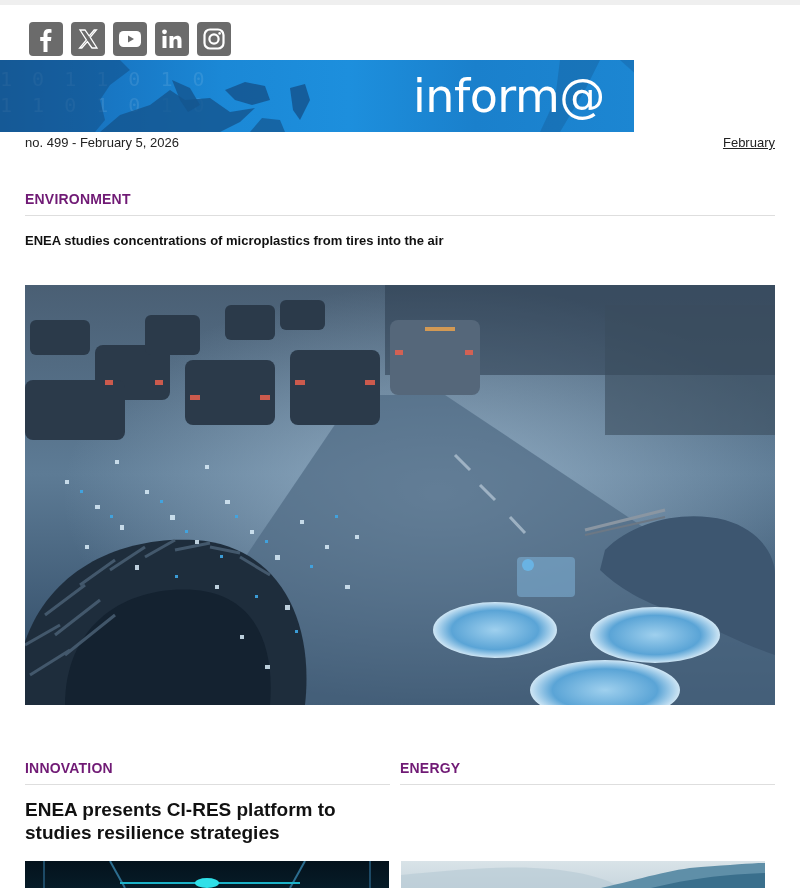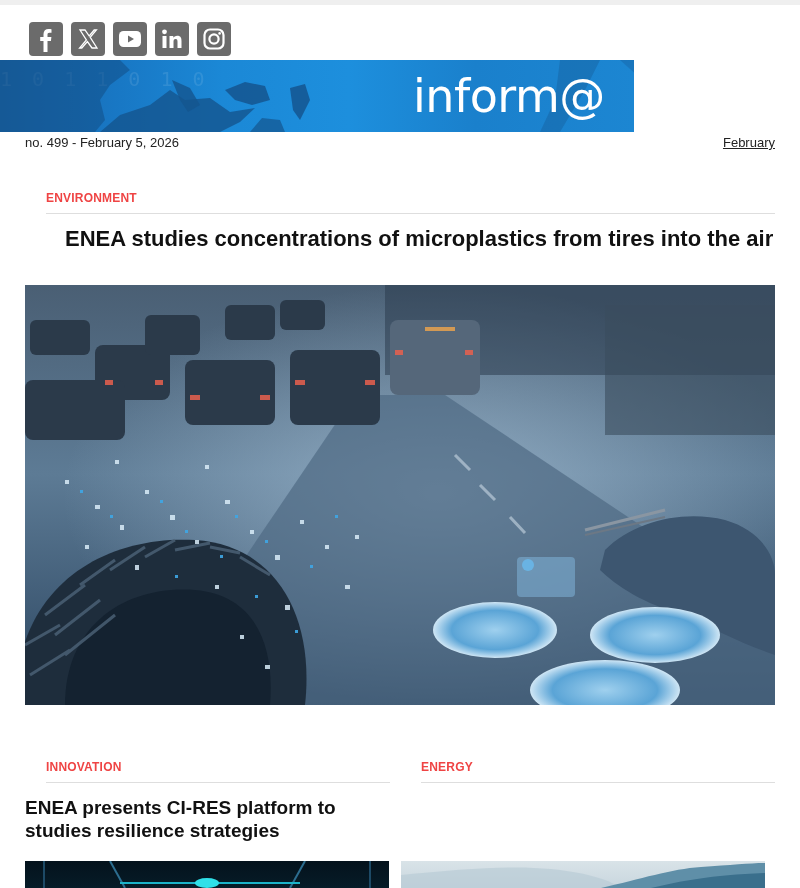--- a/index.html
+++ b/index.html
@@ -18,25 +18,25 @@
   .banner .map { position: absolute; left: 0; top: 0; width: 800px; height: 72px; }
   .banner .logo { position: absolute; left: 405px; top: 6px; height: 60px; display: flex; align-items: center; flex-direction: column; }
   .banner .logo .enea { display: block; width: 150px; height: 46px; }
   .banner .logo .inform { font-family: "DejaVu Sans", sans-serif; font-size: 46px; color: #ffffff; letter-spacing: -0.5px; margin-left: 8px; line-height: 60px; font-weight: normal; }
 
   .meta { position: absolute; left: 25px; top: 135px; width: 750px; height: 18px; font-size: 13px; color: #222; }
   .meta .issue { position: absolute; left: 0; top: 0; }
   .meta .archive { position: absolute; right: 0; top: 0; color: #222; text-decoration: underline; cursor: pointer; }
 
   .section { position: absolute; }
-  .cat { font-weight: bold; font-size: 12px; color: #ef4444; letter-spacing: 0.2px; padding-bottom: 8px; border-bottom: 1px solid #dedede; margin-left: 21px; }
+  .cat { font-weight: bold; font-size: 14px; color: #701a75; letter-spacing: 0.2px; padding-bottom: 8px; border-bottom: 1px solid #dedede; }
   .headline { font-weight: bold; color: #111; cursor: pointer; }
 
   .s-env { left: 25px; top: 191px; width: 750px; }
-  .s-env .headline { font-size: 22px; margin-top: 13px; line-height: 24px; margin-left: 40px; }
+  .s-env .headline { font-size: 13px; margin-top: 13px; line-height: 24px; }
 
   .hero { position: absolute; left: 25px; top: 285px; width: 750px; height: 420px; overflow: hidden; cursor: pointer;
     background: radial-gradient(ellipse at 60% 40%, #8aa6bd 0%, #5f7f99 35%, #3b566f 70%, #253b52 100%); }
   .hero svg { display: block; width: 750px; height: 420px; }
 
   .s-inn { left: 25px; top: 760px; width: 365px; }
   .s-eng { left: 400px; top: 760px; width: 375px; }
   .s-inn .cat, .s-eng .cat { }
   .s-inn .headline, .s-eng .headline { font-size: 19px; line-height: 23px; margin-top: 13px; }
 
@@ -79,20 +79,21 @@
         <rect x="3.5" y="3.5" width="19" height="19" rx="5.5" fill="none" stroke="#fff" stroke-width="2.2"></rect>
         <circle cx="13" cy="13" r="4.6" fill="none" stroke="#fff" stroke-width="2.2"></circle>
         <circle cx="18.6" cy="7.4" r="1.3" fill="#fff"></circle>
       </svg>
   </a>
 </div>
 
 <div class="banner">
   <div class="binary">
     <div>1 0 1 1 0 1 0</div>
+    <div>1 1 0 1 0 1 0</div>
   </div>
   <svg class="map" viewBox="0 0 800 72">
     <path d="M0 0 L120 0 L130 10 L110 25 L100 40 L105 60 L95 72 L0 72 Z" fill="#134f86" opacity="0.55"></path>
     <path d="M100 72 L120 55 L150 45 L170 30 L185 40 L210 38 L230 52 L255 48 L240 62 L220 72 Z" fill="#14558f" opacity="0.8"></path>
     <path d="M172 20 L190 28 L200 45 L188 52 L180 40 Z" fill="#14558f" opacity="0.8"></path>
     <path d="M225 30 L245 22 L265 26 L270 40 L252 45 L235 40 Z" fill="#14558f" opacity="0.85"></path>
     <path d="M290 28 L305 24 L310 40 L300 60 L293 50 Z" fill="#14558f" opacity="0.85"></path>
     <path d="M250 72 L262 58 L280 60 L285 72 Z" fill="#14558f" opacity="0.7"></path>
     <path d="M560 0 L600 0 L585 30 L560 72 L540 72 L555 40 Z" fill="#14558f" opacity="0.35"></path>
     <path d="M620 0 L800 0 L800 72 L700 72 Z" fill="#145a99" opacity="0.35"></path>

